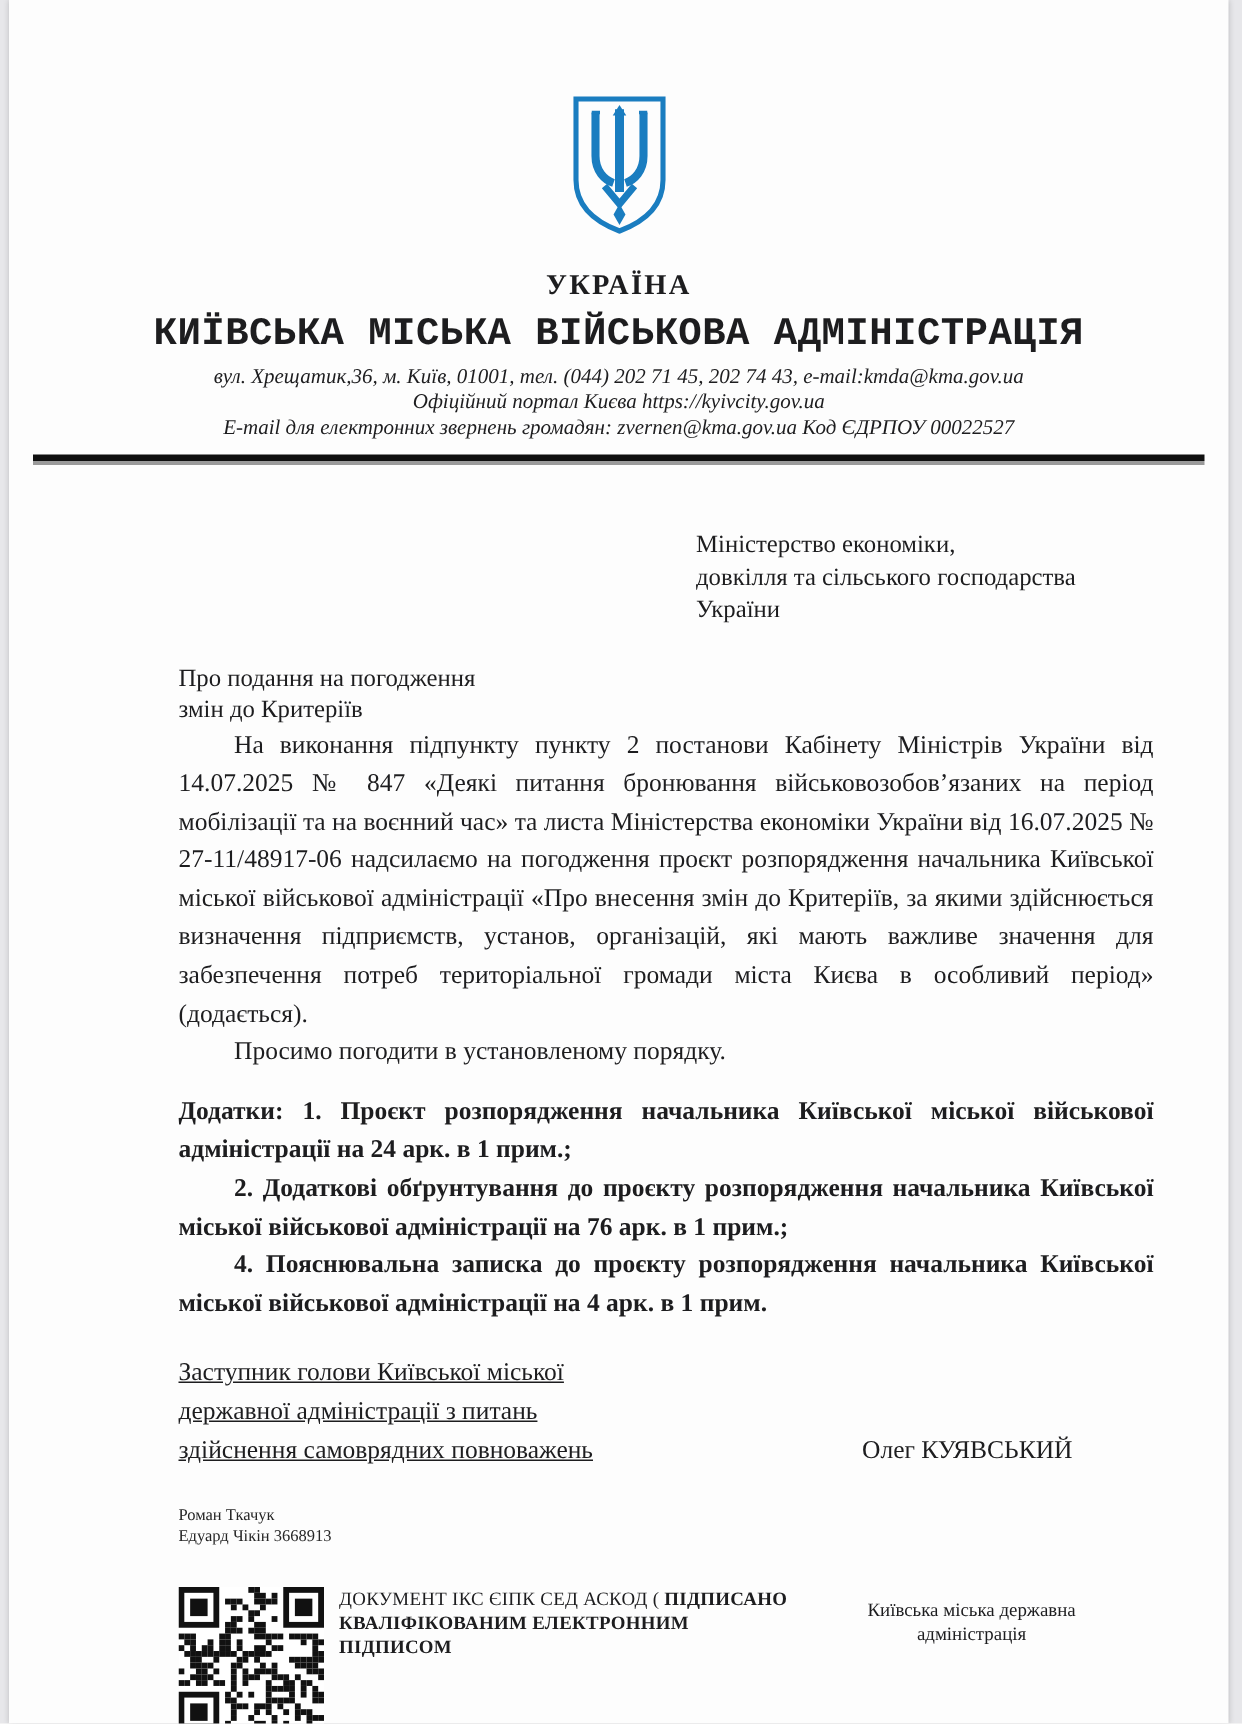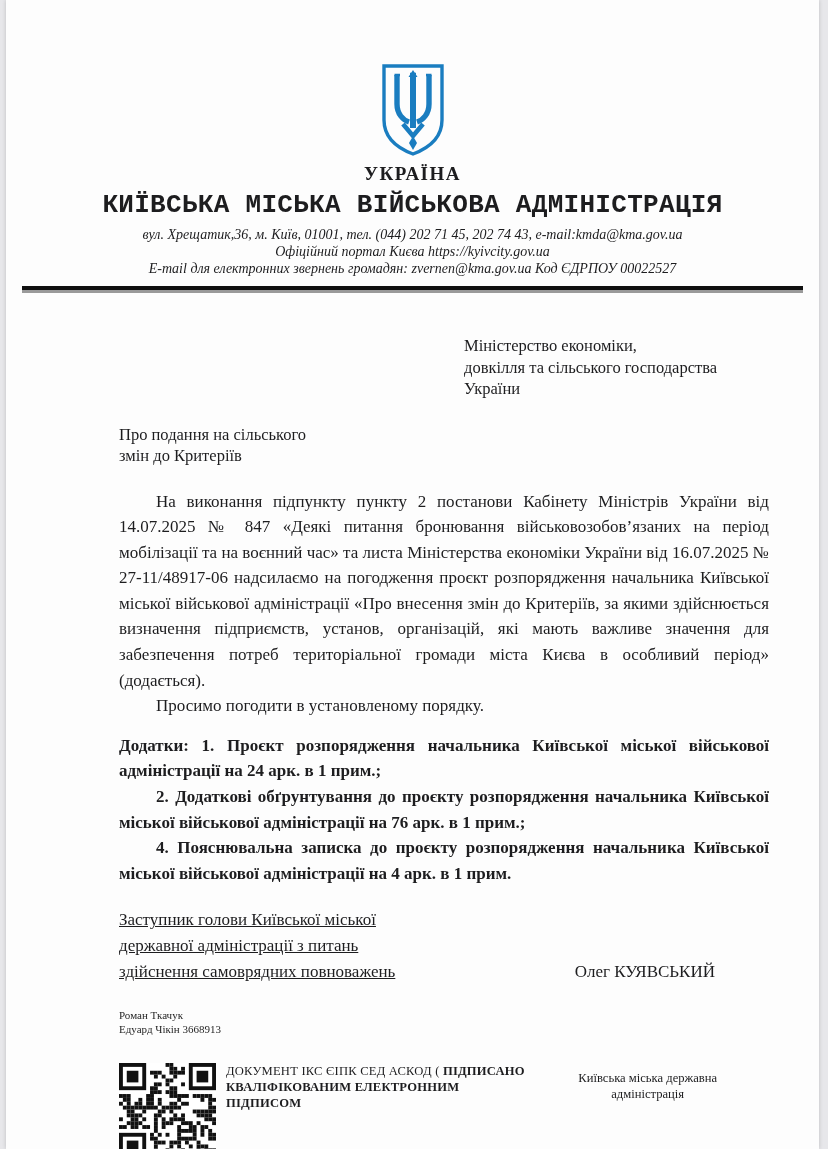--- a/index.html
+++ b/index.html
@@ -12,32 +12,32 @@
   }
   .page{
     position:absolute;left:6px;top:0;
     width:813px;height:1149px;
     background:#fdfdfd;
     box-shadow:0 0 4px rgba(0,0,0,.18);
   }
   
   .hdr{text-align:center;padding-top:62px;}
   .emblem{width:68px;height:96px;display:inline-block;}
-  .country{font-size:19px;font-weight:bold;letter-spacing:1.5px;margin-top:1px;}
+  .country{font-size:19px;font-weight:bold;letter-spacing:1.5px;margin-top:17px;}
   .org{font-size:26px;font-weight:bold;letter-spacing:.3px;margin-top:5px;font-family:Liberation Mono, monospace;}
   .contacts{margin-top:6px;font-style:italic;font-size:14px;line-height:17px;}
   .rule{margin:9px 16px 0 16px;height:7px;
         background:linear-gradient(#101010 0 64%,#9a9a9a 64% 100%);}
   
   .content{padding:0 50px 0 113px;font-size:17px;line-height:25.6px;}
   .addressee{margin-top:42px;margin-left:345px;font-size:16.5px;line-height:21.5px;}
   .subject{margin-top:24px;font-size:16.5px;line-height:21.5px;}
   p{margin:0;}
   .body-p{ text-align:justify;text-indent:37px;}
-  .p1{margin-top:22px;}
+  .p1{}
   .att{ text-align:justify;font-weight:bold;}
   .att-first{margin-top:14px;}
   .att-ind{text-indent:37px;}
   .sig-row{margin-top:21px;display:flex;justify-content:space-between;align-items:flex-end;padding-right:54px;}
   .sig-pos{line-height:25.6px;text-decoration:underline;}
   .sig-name{white-space:nowrap;}
   .approvers{margin-top:25px;font-size:11px;line-height:13.5px;color:#262626;}
   
   .footer{margin-top:27px;display:flex;align-items:flex-start;}
   .qr{width:97px;height:97px;flex:0 0 97px;}
@@ -73,21 +73,21 @@
   </div>
 
   <div class="content">
     <div class="addressee">
       <div>Міністерство економіки,</div>
       <div>довкілля та сільського господарства</div>
       <div>України</div>
     </div>
 
     <div class="subject">
-      <div>Про подання на сільського</div>
+      <div>Про подання на погодження</div>
       <div>змін до Критеріїв</div>
     </div>
 
     <p class="body-p p1">На виконання підпункту пункту 2 постанови Кабінету Міністрів України від 14.07.2025 № 847 «Деякі питання бронювання військовозобов’язаних на період мобілізації та на воєнний час» та листа Міністерства економіки України від 16.07.2025 № 27-11/48917-06 надсилаємо на погодження проєкт розпорядження начальника Київської міської військової адміністрації «Про внесення змін до Критеріїв, за якими здійснюється визначення підприємств, установ, організацій, які мають важливе значення для забезпечення потреб територіальної громади міста Києва в особливий період» (додається).</p>
     <p class="body-p">Просимо погодити в установленому порядку.</p>
 
     <p class="att att-first">Додатки: 1. Проєкт розпорядження начальника Київської міської військової адміністрації  на 24 арк. в 1 прим.;</p>
     <p class="att att-ind">2. Додаткові обґрунтування до проєкту розпорядження начальника Київської міської військової адміністрації  на 76 арк. в 1 прим.;</p>
     <p class="att att-ind">4. Пояснювальна записка до проєкту розпорядження начальника Київської міської військової адміністрації  на 4 арк. в 1 прим.</p>
 

